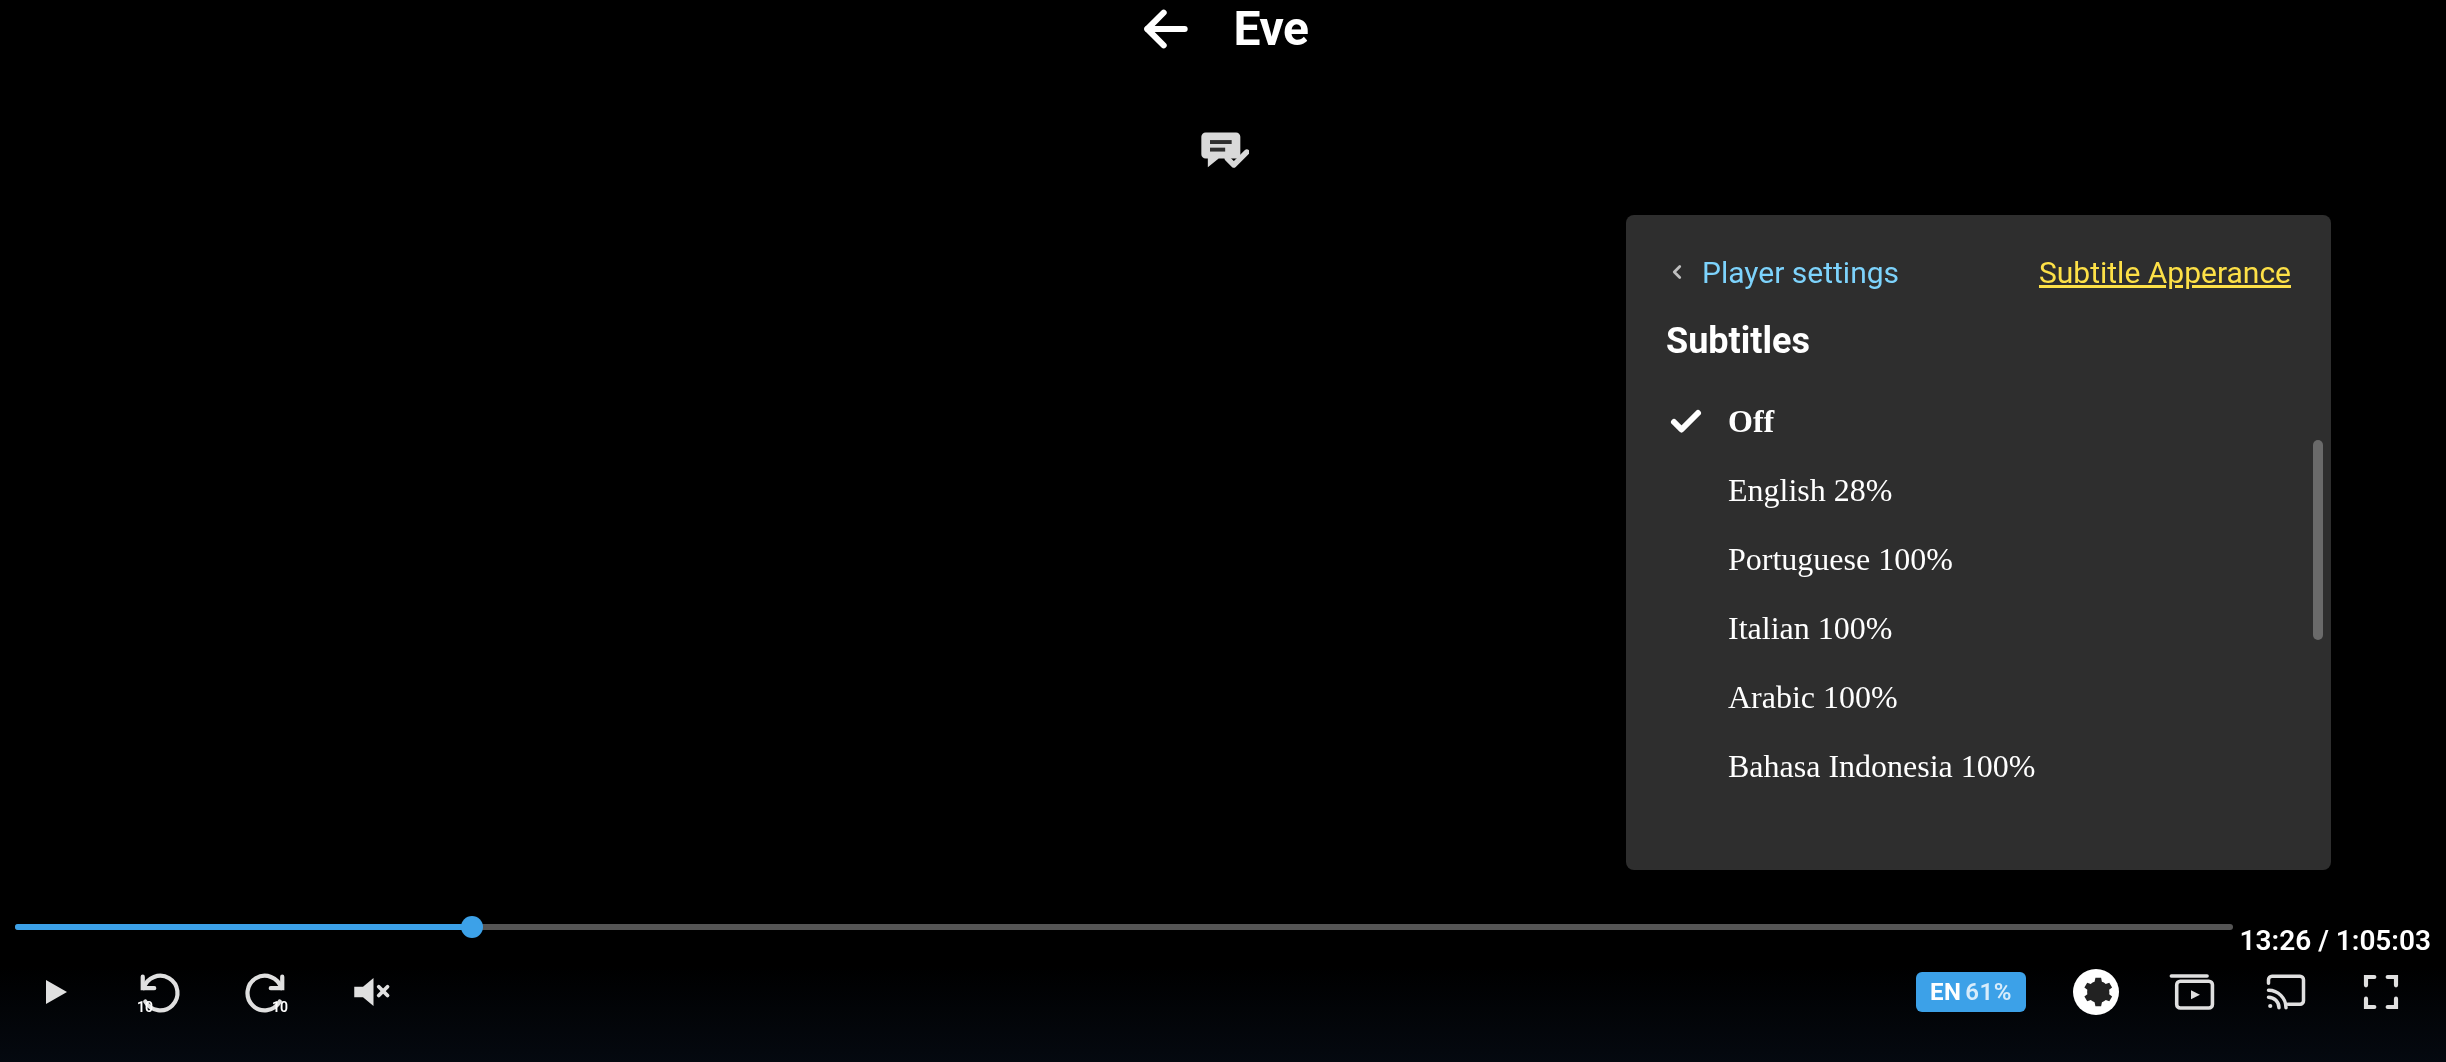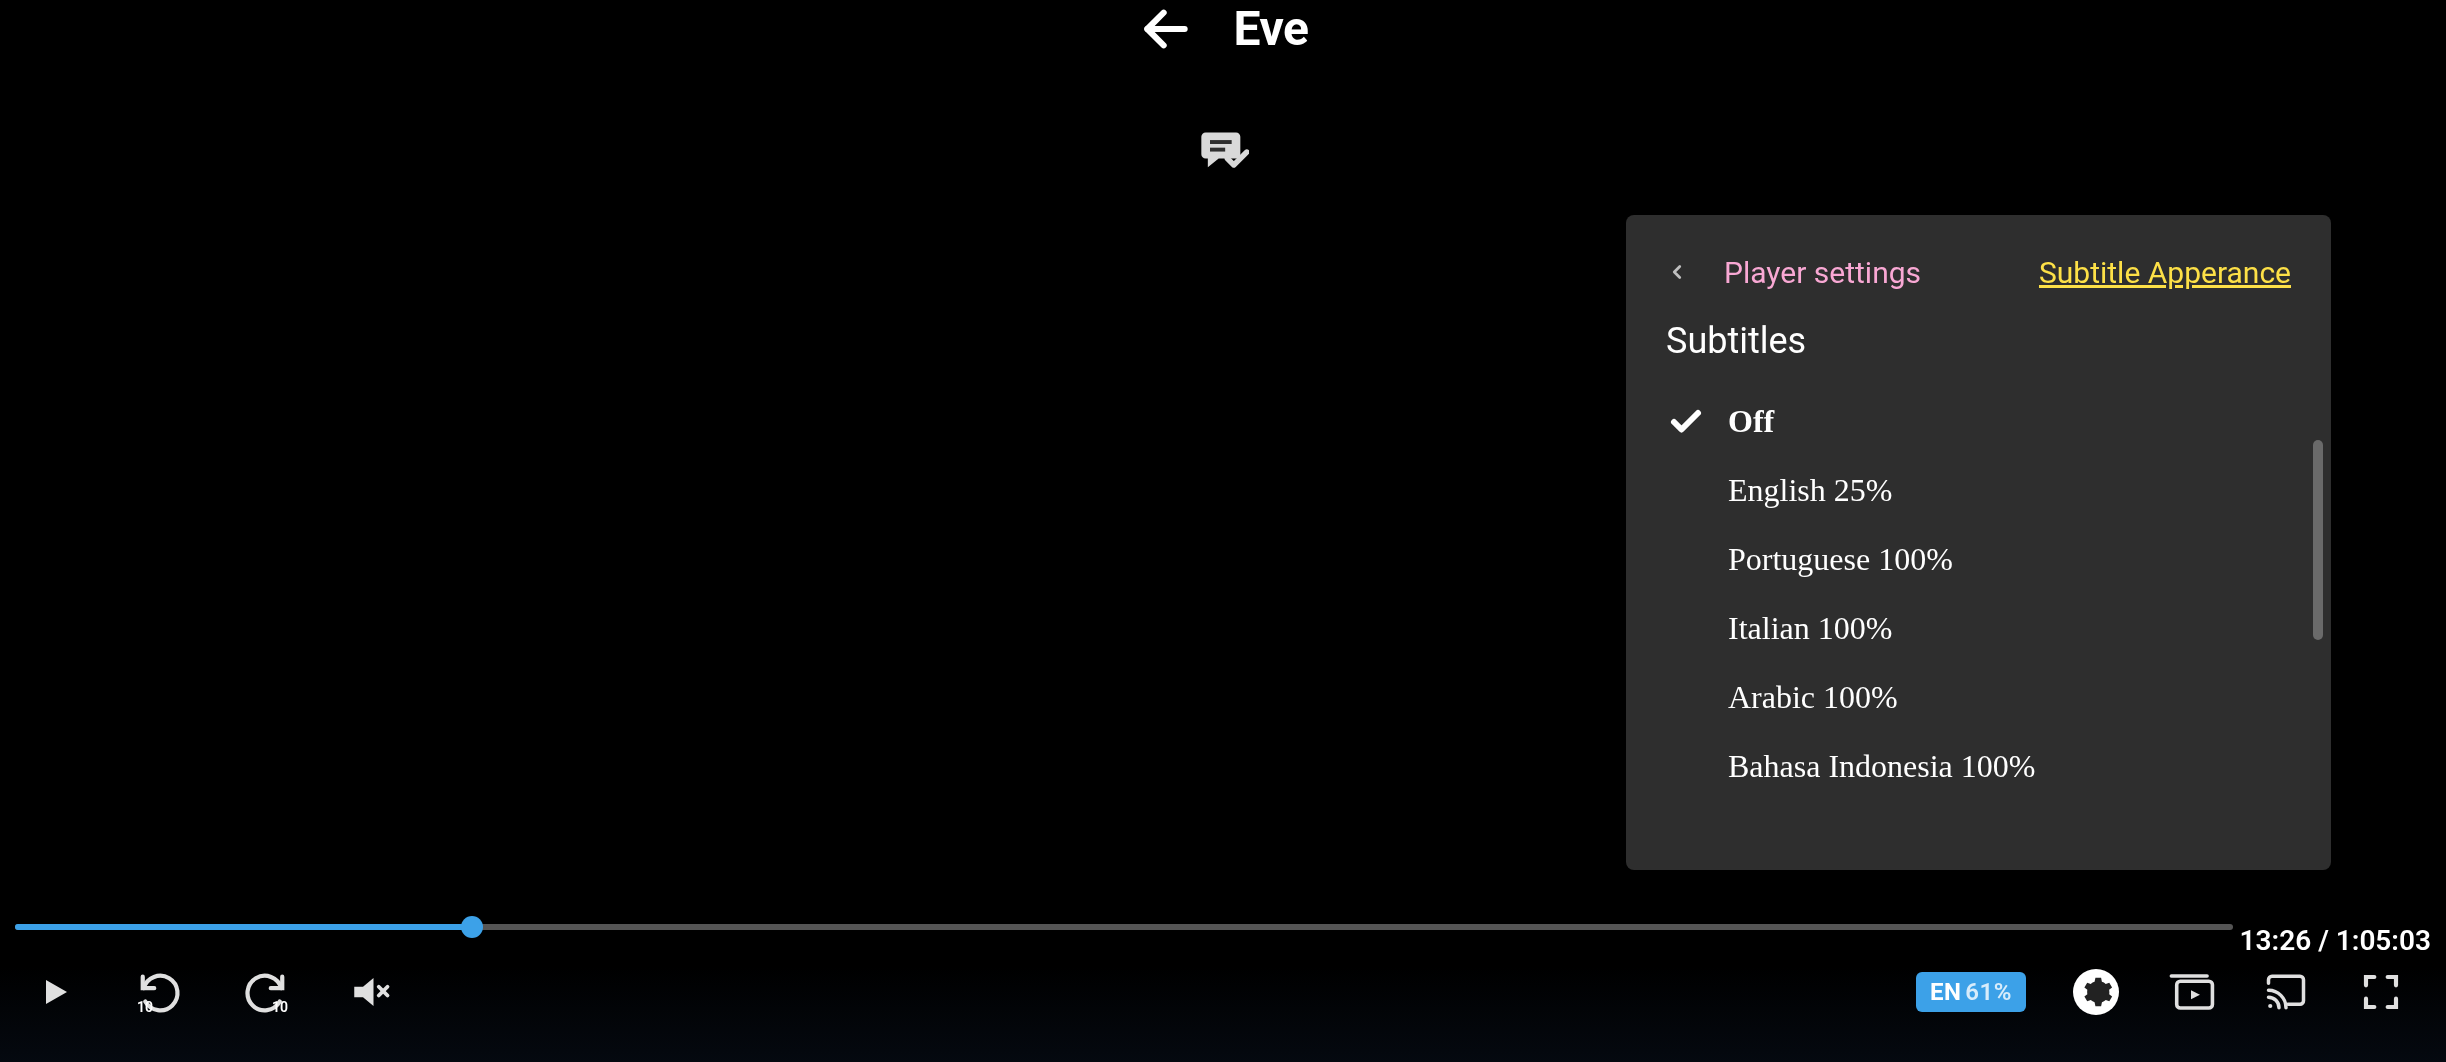--- a/index.html
+++ b/index.html
@@ -42,35 +42,35 @@
     padding: 40px 0 0 0;
     overflow: hidden;
   }
   .popup-header {
     display: flex;
     justify-content: space-between;
     align-items: center;
     padding: 0 40px 30px 40px;
   }
   .popup-back {
-    display: flex; gap: 36px;
-    color: #f9a8d4;
+    display: flex; gap: 14px;
+    color: #7dd3fc;
     font-size: 30px;
     cursor: pointer;
   }
   .popup-back svg { flex-shrink: 0; }
   .popup-link {
     color: #fde047;
     font-size: 30px;
     text-decoration: underline;
     cursor: pointer;
   }
   .popup-title {
     font-size: 36px;
-    font-weight: 400;
+    font-weight: 700;
     padding: 0 40px 25px 40px;
   }
   .subtitle-list {
     position: relative;
     padding: 0 40px 0 40px;
     font-family: Liberation Serif, serif;
   }
   .subtitle-item {
     display: flex;
     align-items: center;
@@ -207,21 +207,21 @@
     <div class="subtitle-item selected">
       <span class="check-slot">
           <svg width="36" height="36" viewBox="0 0 24 24" fill="none" stroke="#fff" stroke-width="4" stroke-linecap="round" stroke-linejoin="round">
             <polyline points="20 6 9 17 4 12"></polyline>
           </svg>
         </span>
       <span class="lbl">Off</span>
     </div>
     <div class="subtitle-item">
       <span class="check-slot"></span>
-      <span class="lbl">English   25%</span>
+      <span class="lbl">English   28%</span>
     </div>
     <div class="subtitle-item">
       <span class="check-slot"></span>
       <span class="lbl">Portuguese   100%</span>
     </div>
     <div class="subtitle-item">
       <span class="check-slot"></span>
       <span class="lbl">Italian   100%</span>
     </div>
     <div class="subtitle-item">

